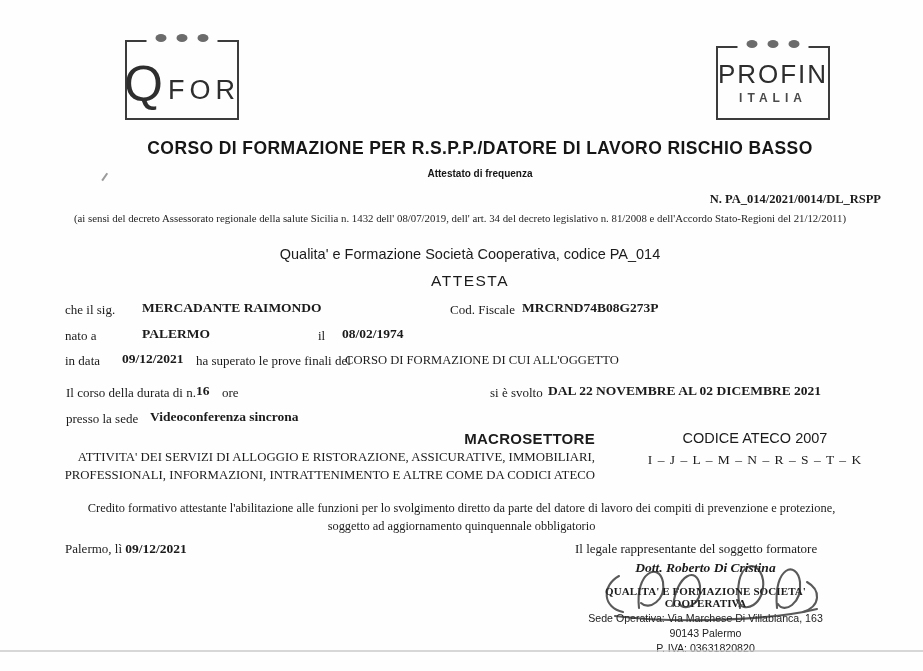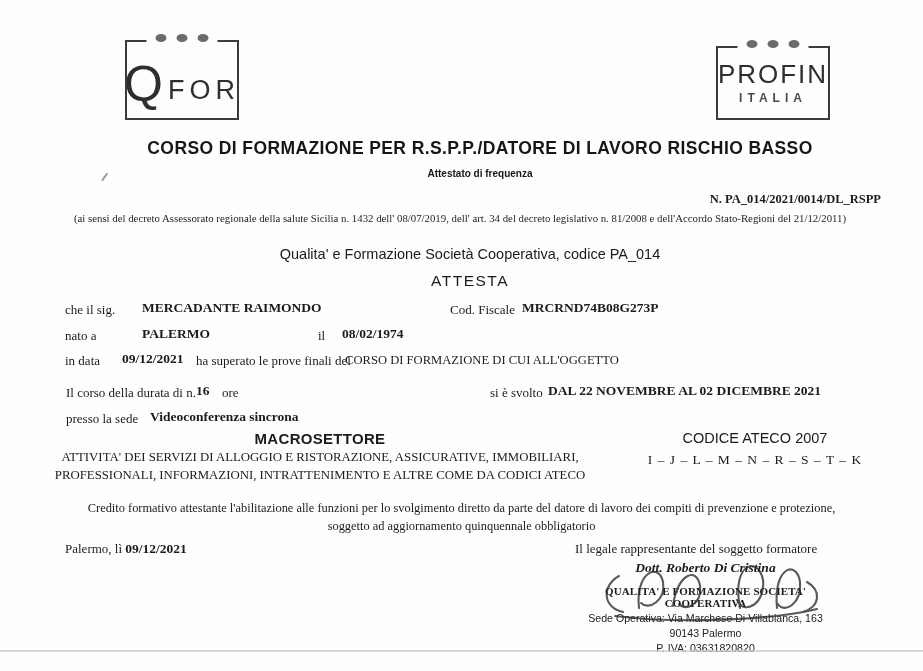--- a/index.html
+++ b/index.html
@@ -41,21 +41,21 @@
         margin-top:9px;color:#161616;}
   .cert-number{position:absolute;right:42px;top:192px;font-weight:bold;font-size:12.5px;}
   .legal-ref{position:absolute;left:20px;top:212px;width:880px;text-align:center;
         font-size:10.8px;color:#242424;}
   .issuer-line{position:absolute;left:40px;top:246px;width:860px;text-align:center;
         font-family:"Liberation Sans",sans-serif;font-size:14.5px;}
   .attesta{position:absolute;left:40px;top:272px;width:860px;text-align:center;
         font-family:"Liberation Sans",sans-serif;font-size:15.5px;letter-spacing:1.5px;}
 
   
-  .macro-wrap{position:absolute;left:45px;top:430px;width:550px;text-align:center;}
+  .macro-wrap{position:absolute;left:45px;top:430px;width:550px;text-align:right;}
   .macro-title{font-family:"Liberation Sans",sans-serif;font-weight:bold;font-size:15px;letter-spacing:.3px;}
   .macro-line{font-size:12.8px;line-height:16px;margin-top:2px;}
   .ateco-wrap{position:absolute;left:625px;top:430px;width:260px;text-align:center;}
   .ateco-title{font-family:"Liberation Sans",sans-serif;font-weight:normal;font-size:14.5px;}
   .ateco-codes{font-size:13.5px;letter-spacing:1px;margin-top:6px;}
 
   .credit-wrap{position:absolute;left:25px;top:501px;width:873px;text-align:center;font-size:12.4px;}
   .credit-wrap .l2{margin-top:3px;}
 
   

